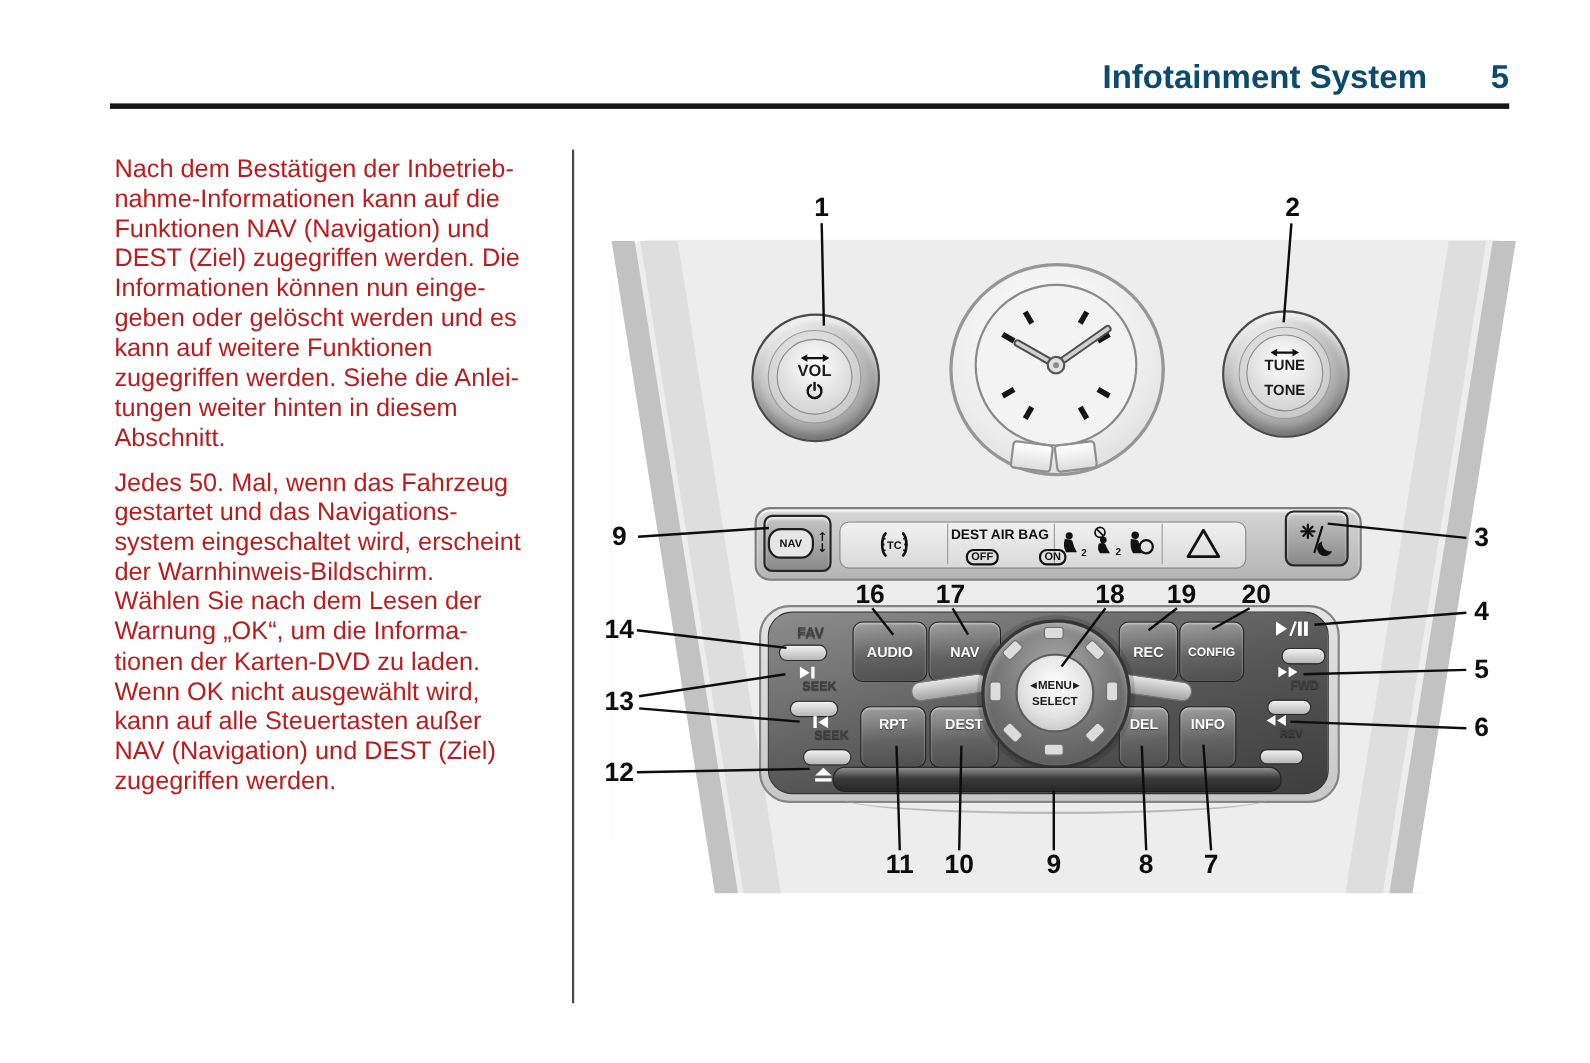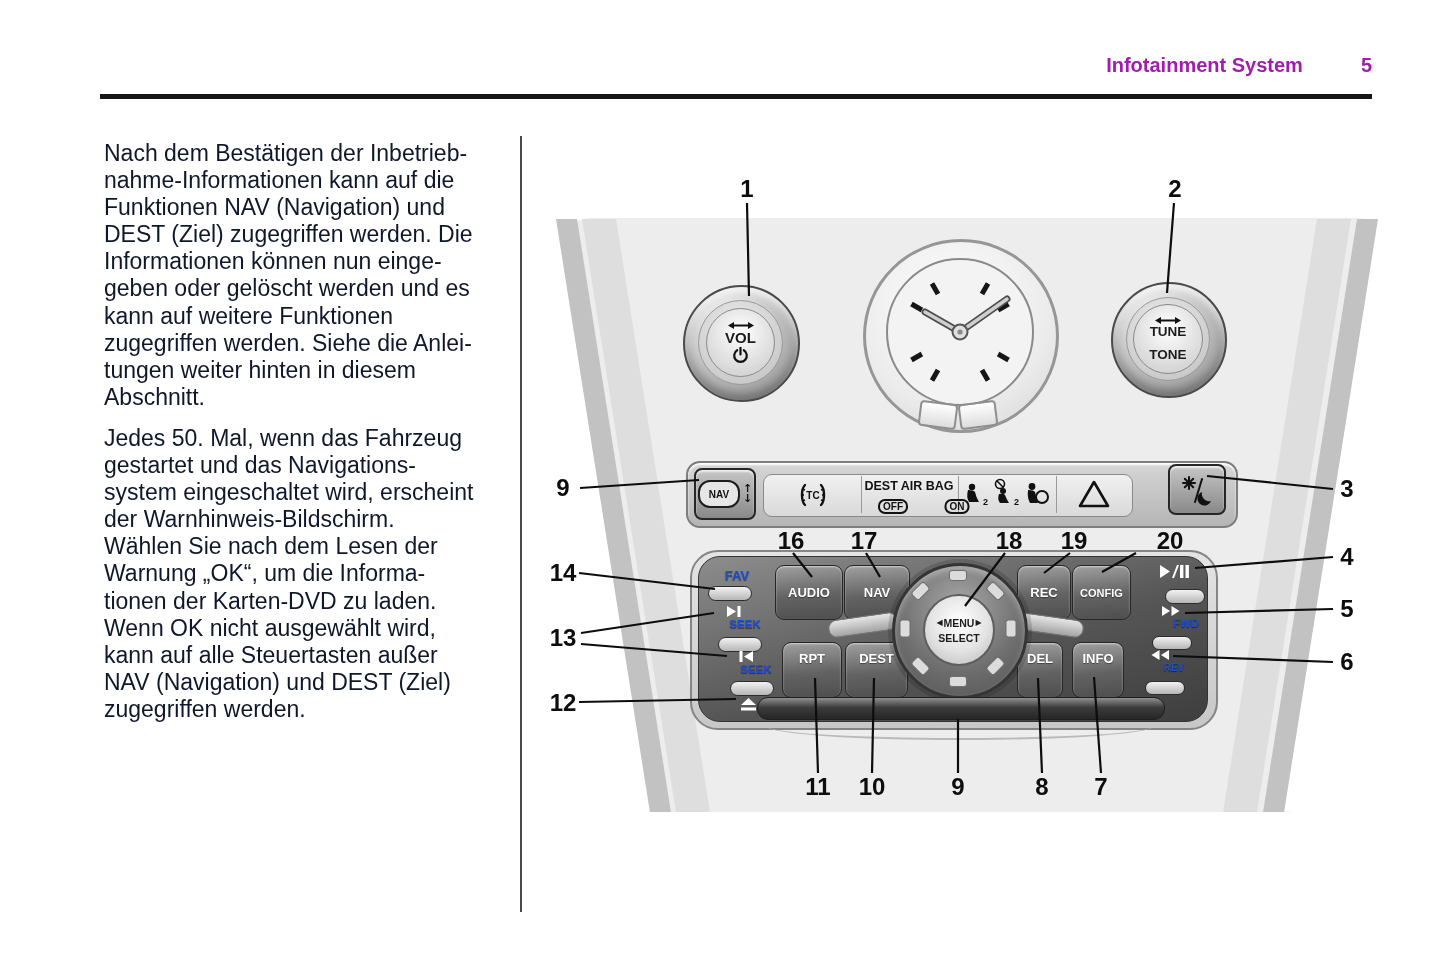--- a/index.html
+++ b/index.html
@@ -1,23 +1,23 @@
 <!DOCTYPE html>
 <html><head>
 <meta charset="utf-8">
 <style>
   html,body{margin:0;padding:0;background:#fff;}
   #page{position:relative;width:1445px;height:966px;background:#fff;overflow:hidden;
         font-family:"Liberation Sans", sans-serif;color:#1a1a1a;}
   
   #hdr{position:absolute;left:100px;top:54px;width:1272px;display:flex;justify-content:flex-end;
-       align-items:baseline;gap:58px;font-weight:bold;font-size:20px;color:#a21caf;}
+       align-items:baseline;gap:58px;font-weight:bold;font-size:30px;color:#0c4a6e;}
   #rule{position:absolute;left:100px;top:94px;width:1272px;height:5px;background:#161616;}
   
-  .para{white-space:pre;font-size:23px;line-height:27.1px;color:#0f172a;margin:0 0 14px 0;}
+  .para{white-space:pre;font-size:23px;line-height:27.1px;color:#b91c1c;margin:0 0 14px 0;}
   #col{position:absolute;left:104px;top:140px;width:430px;}
   #vdiv{position:absolute;left:520px;top:136px;width:2px;height:776px;background:#4a4a4a;}
   
   .face{position:absolute;left:556px;top:218px;width:836px;height:594px;background:#ededed;
         border-radius:36px 36px 120px 120px / 36px 36px 50px 50px;}
   .wedge{position:absolute;top:218px;width:108px;height:594px;background:#fff;}
   .band{position:absolute;top:219px;height:593px;transform-origin:50% 0;}
   
   .knob-o{position:absolute;border-radius:50%;border:2px solid #4a4a4a;
           background:radial-gradient(circle at 38% 30%, #fdfdfd, #c4c4c4 45%, #8e8e8e 85%);
@@ -45,21 +45,21 @@
   .bez{position:absolute;left:690px;top:550px;width:524px;height:176px;border:2px solid #858585;border-radius:28px;
        background:linear-gradient(180deg,#e4e4e4,#c7c7c7);}
   .cluster{position:absolute;left:698px;top:556px;width:508px;height:164px;border-radius:22px;border:1px solid #333;
        background:linear-gradient(165deg,#8d8d8d,#565656 55%,#3e3e3e);}
   .btn-dark{position:absolute;border:1px solid #262626;border-radius:9px;color:#fff;font-weight:bold;
        display:flex;align-items:center;justify-content:center;
        background:linear-gradient(175deg,#a0a0a0,#636363 55%,#4e4e4e);
        box-shadow:inset 0 1px 2px rgba(255,255,255,.55);text-shadow:0 1px 1px rgba(0,0,0,.45);}
   .pill{position:absolute;border:1px solid #2c2c2c;border-radius:8px;
        background:linear-gradient(180deg,#f2f2f2,#b6b6b6);}
-  .wlab{position:absolute;transform:translate(-50%,-50%);color:#1d4ed8;font-weight:bold;white-space:nowrap;
+  .wlab{position:absolute;transform:translate(-50%,-50%);color:#404040;font-weight:bold;white-space:nowrap;
        text-shadow:0 1px 1px rgba(0,0,0,.5);padding-left:20px;}
   .wing{position:absolute;width:68px;height:16px;border-radius:9px;border:1px solid #777;
        background:linear-gradient(180deg,#e6e6e6,#a3a3a3);}
   .notch{position:absolute;left:949px;top:623px;width:16px;height:9px;border-radius:3px;background:#dcdcdc;
        border:1px solid #6e6e6e;}
   .slot{position:absolute;left:757px;top:697px;width:406px;height:21px;border-radius:11px;border:1.5px solid #1f1f1f;
        background:linear-gradient(180deg,#8f8f8f,#3c3c3c 45%,#262626);}
   .slot-arc{position:absolute;left:766px;top:712px;width:388px;height:26px;border-bottom:2px solid #b9b9b9;
        border-radius:0 0 50% 50%;}
   .callout-n{position:absolute;transform:translate(-50%,-50%);font-weight:bold;font-size:24px;color:#0d0d0d;}
@@ -328,21 +328,21 @@
   <div class="callout-n" style="left:872px;top:787px;">10</div>
   <div class="callout-n" style="left:818px;top:787px;">11</div>
   <div class="callout-n" style="left:563px;top:703px;">12</div>
   <div class="callout-n" style="left:563px;top:638px;">13</div>
   <div class="callout-n" style="left:563px;top:573px;">14</div>
   <div class="callout-n" style="left:563px;top:488px;">9</div>
   <div class="callout-n" style="left:791px;top:541px;">16</div>
   <div class="callout-n" style="left:864px;top:541px;">17</div>
   <div class="callout-n" style="left:1009px;top:541px;">18</div>
   <div class="callout-n" style="left:1074px;top:541px;">19</div>
-  <div class="callout-n" style="left:1142px;top:541px;margin-left:28px;">20</div>
+  <div class="callout-n" style="left:1142px;top:541px;">20</div>
 
   <svg id="lines" width="1445" height="966" viewBox="0 0 1445 966">
     <g stroke="#0d0d0d" stroke-width="2.2" fill="none">
       <line x1="747" y1="203" x2="749" y2="296"></line>
       <line x1="1174" y1="203" x2="1167" y2="293"></line>
       <line x1="1333" y1="489" x2="1207" y2="476"></line>
       <line x1="1333" y1="557" x2="1195" y2="568"></line>
       <line x1="1333" y1="609" x2="1185" y2="613"></line>
       <line x1="1333" y1="662" x2="1173" y2="656"></line>
       <line x1="1101" y1="773" x2="1094" y2="677"></line>

